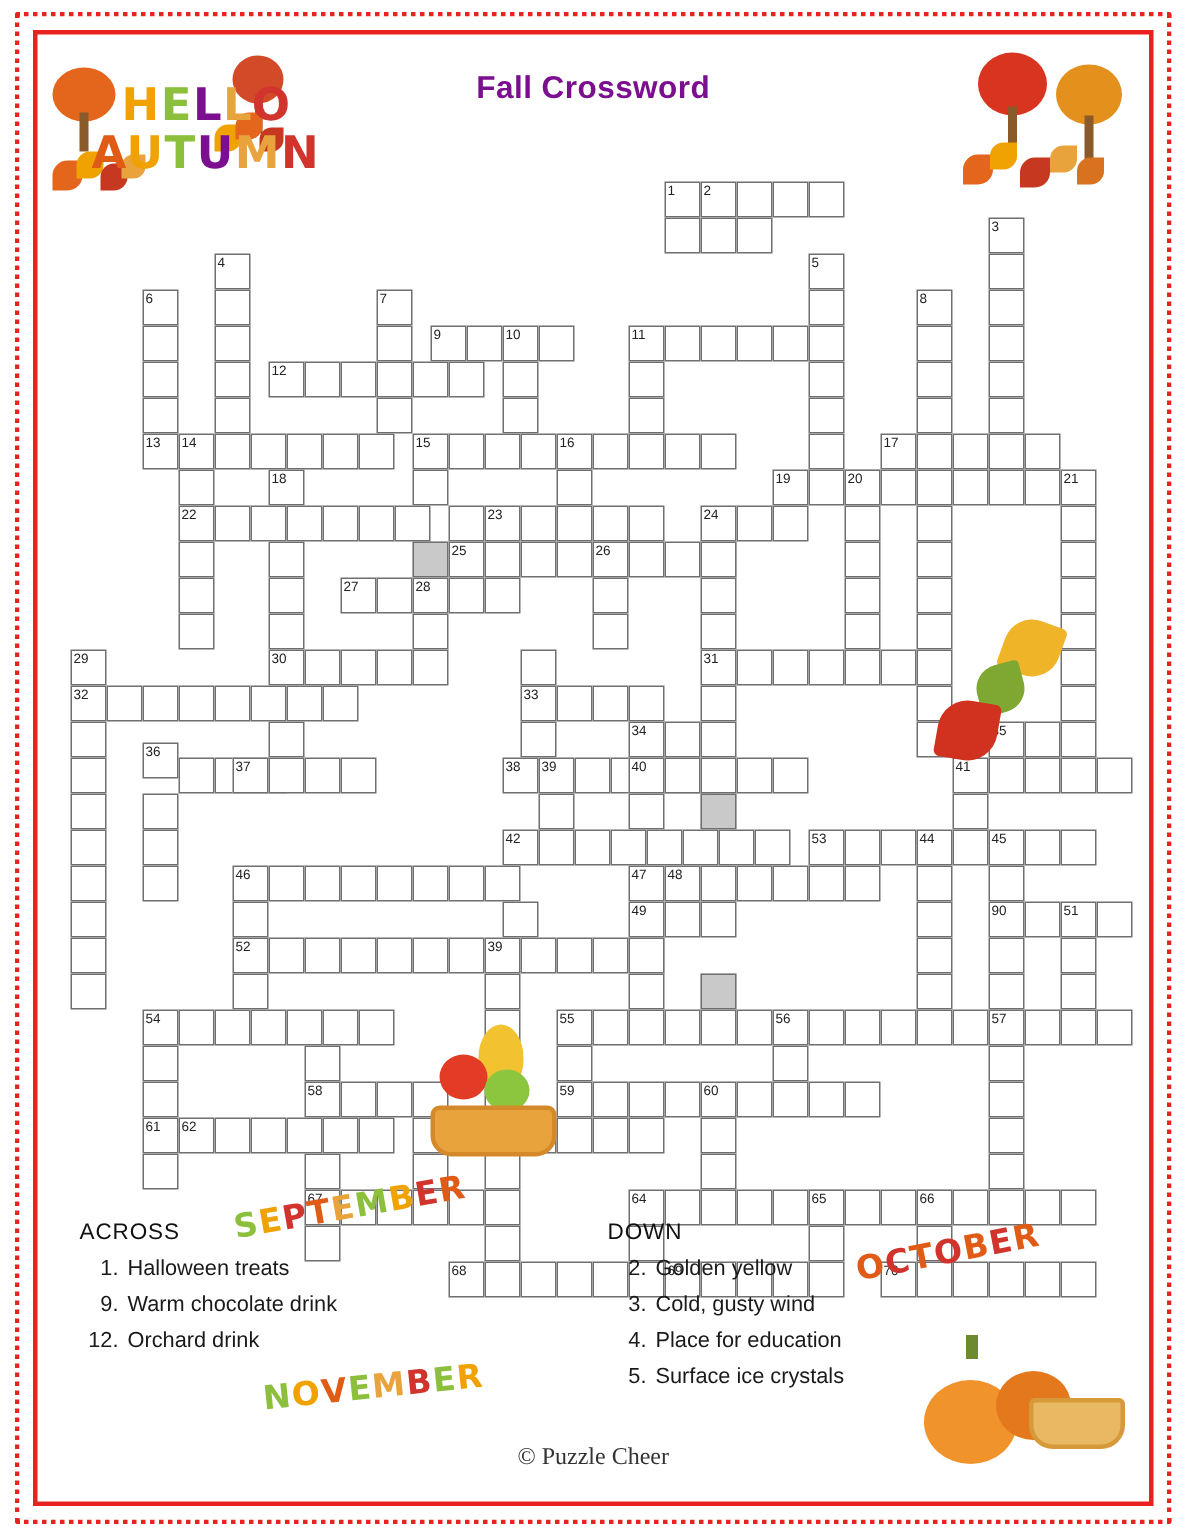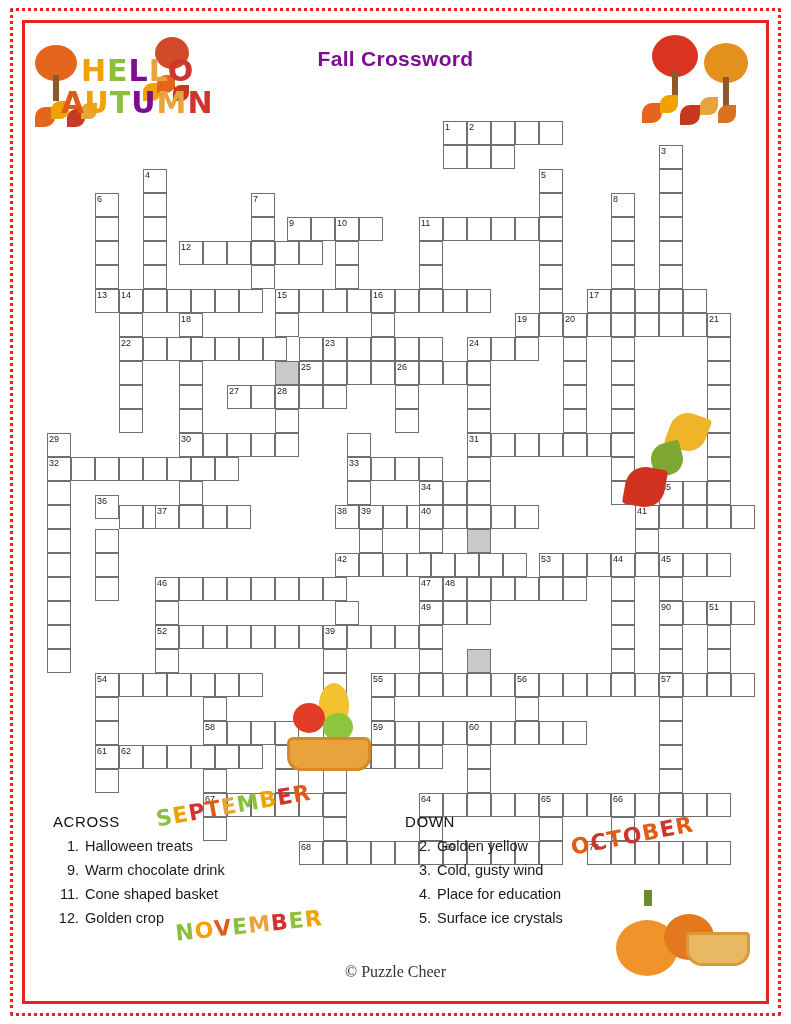--- a/index.html
+++ b/index.html
@@ -841,26 +841,22 @@
         <div class="clue-head">ACROSS</div>
         <div class="clue-item">
           <div class="clue-num">1.</div>
           <div class="clue-text">Halloween treats</div>
         </div>
         <div class="clue-item">
           <div class="clue-num">9.</div>
           <div class="clue-text">Warm chocolate drink</div>
         </div>
         <div class="clue-item">
-          <div class="clue-num">11.</div>
-          <div class="clue-text">Cone shaped basket</div>
-        </div>
-        <div class="clue-item">
           <div class="clue-num">12.</div>
-          <div class="clue-text">Golden crop</div>
+          <div class="clue-text">Orchard drink</div>
         </div>
       </div>
       <div class="clue-col down">
         <div class="clue-head">DOWN</div>
         <div class="clue-item">
           <div class="clue-num">2.</div>
           <div class="clue-text">Golden yellow</div>
         </div>
         <div class="clue-item">
           <div class="clue-num">3.</div>

